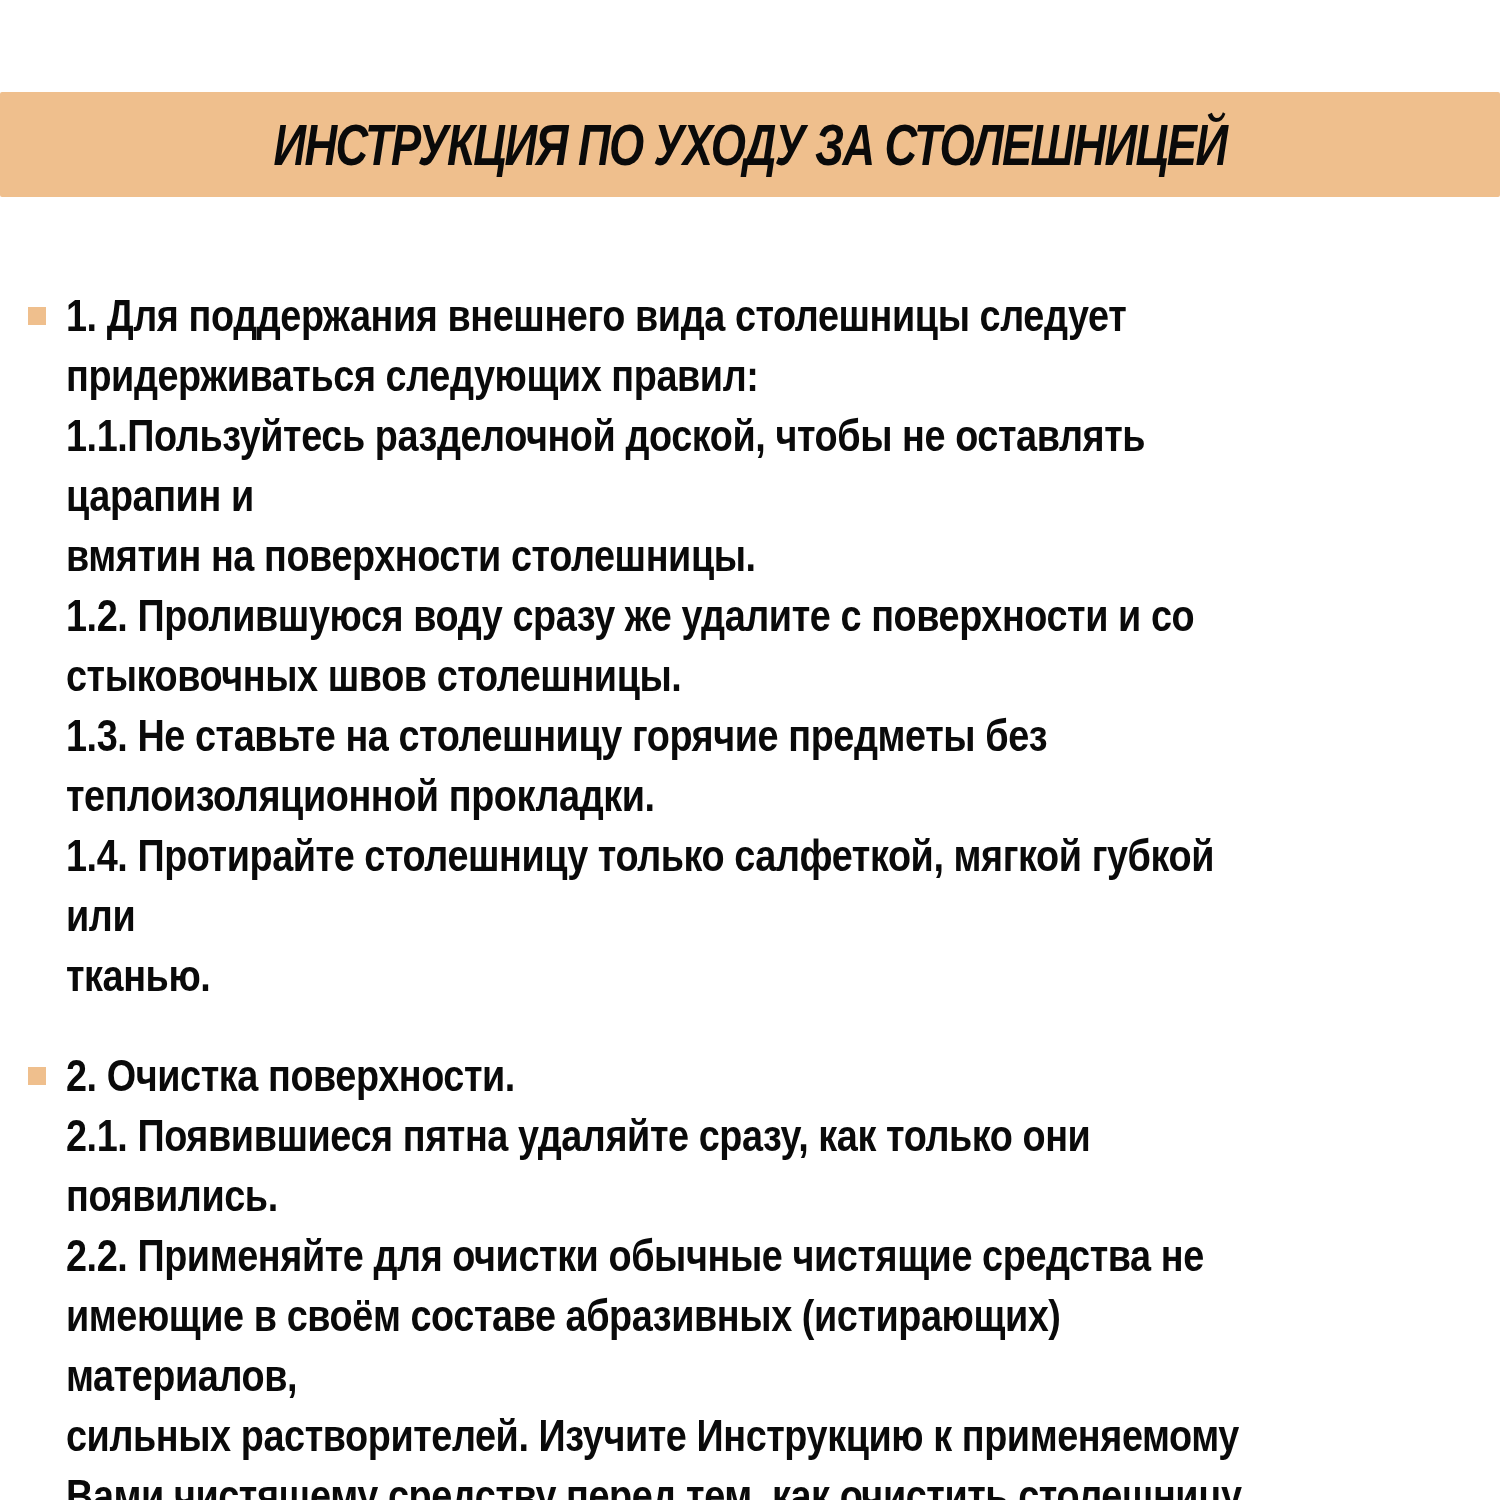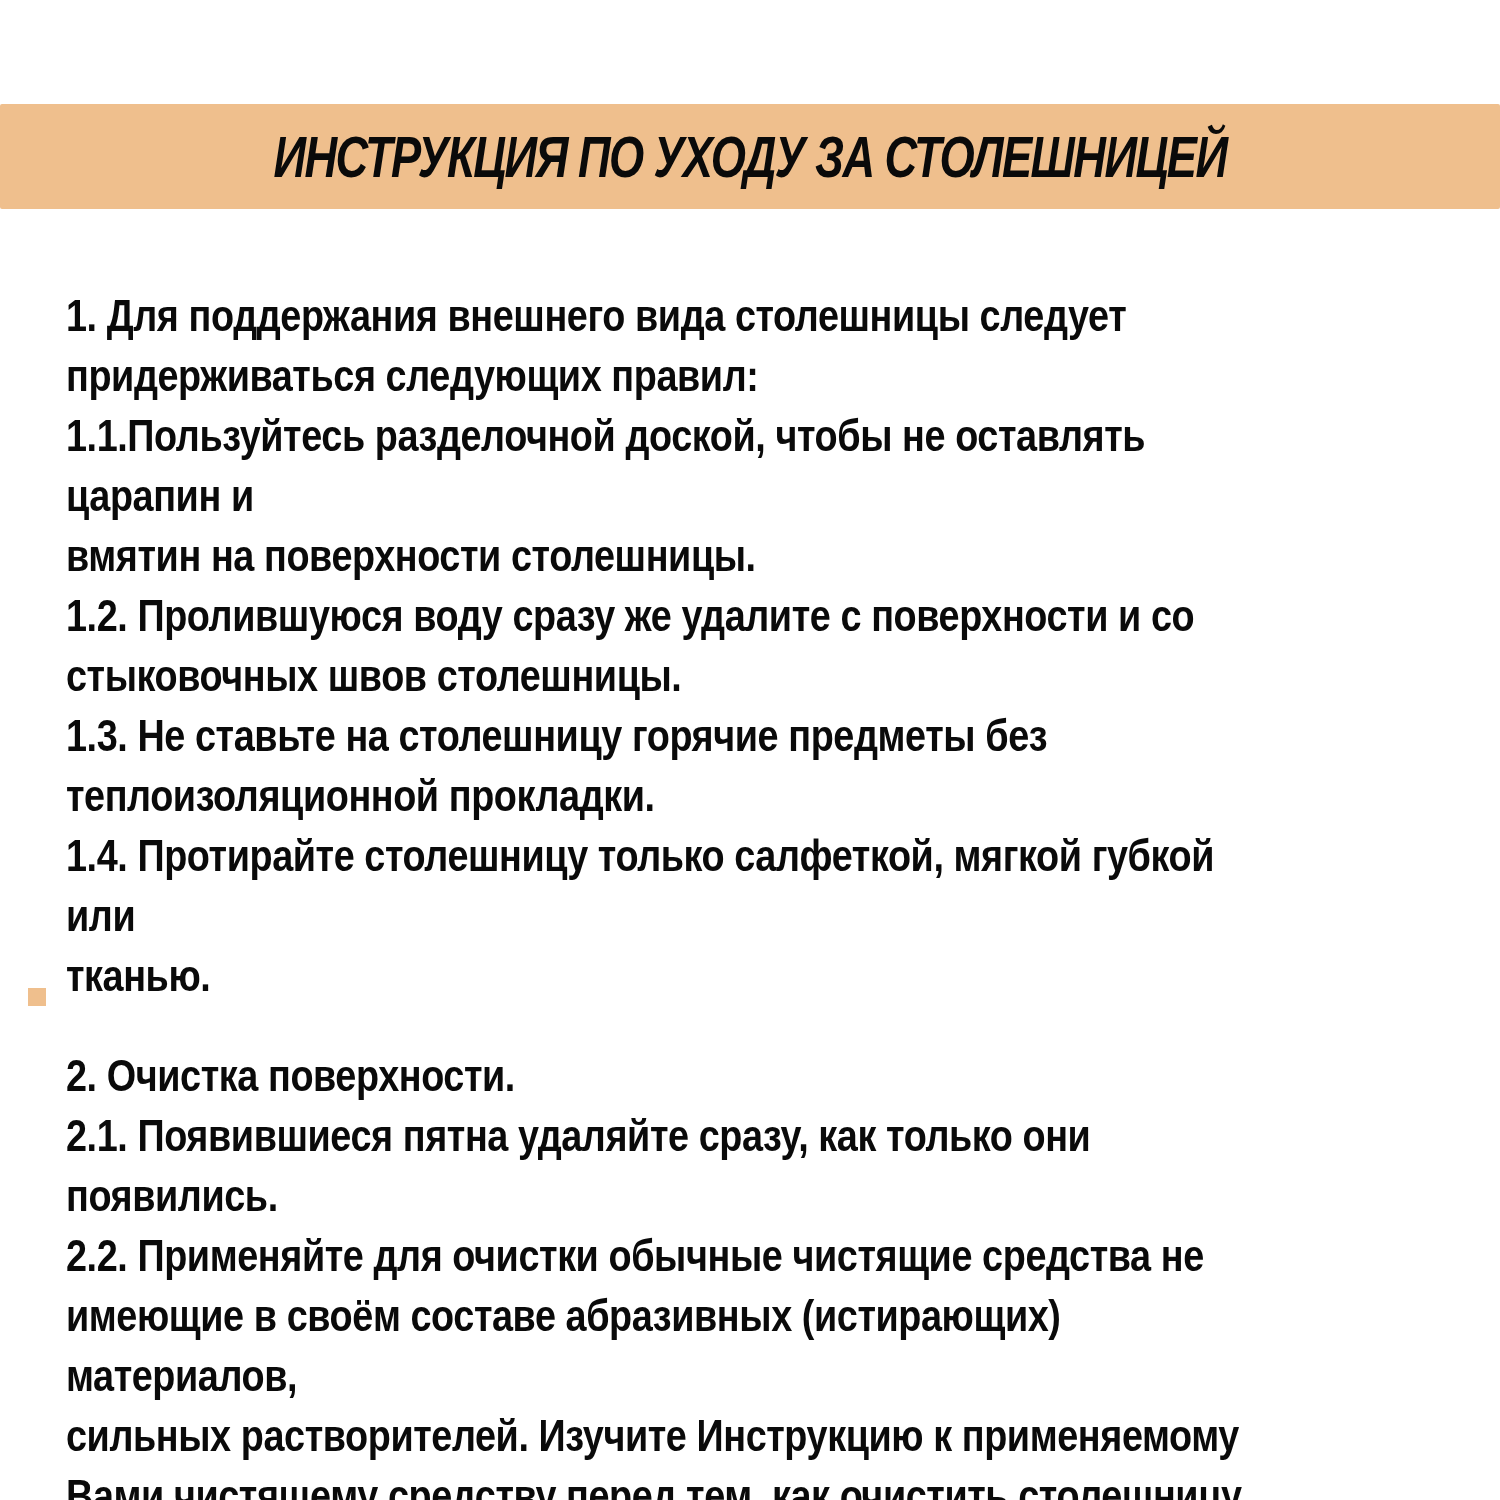--- a/index.html
+++ b/index.html
@@ -13,21 +13,21 @@
   }
   .page {
     position: relative;
     width: 1500px;
     height: 1500px;
     background: #ffffff;
     color: #0a0a0a;
   }
   .title-band {
     position: absolute;
-    top: 104px;
+    top: 92px;
     left: 0;
     width: 1500px;
     height: 105px;
     background: var(--accent, #efbf8d);
     display: flex;
     align-items: center;
     justify-content: center;
     border-radius: 2px;
   }
   .title {
@@ -42,21 +42,21 @@
     color: #0a0a0a;
   }
   .content {
     position: absolute;
     top: 286px;
     left: 28px;
     width: 1450px;
   }
   .section {
     display: flex;
-    align-items: flex-end;
+    align-items: flex-start;
     margin-bottom: 40px;
   }
   .bullet {
     flex: 0 0 18px;
     width: 18px;
     height: 18px;
     margin-top: 21px;
     background: var(--accent, #efbf8d);
   }
   .section-text {

